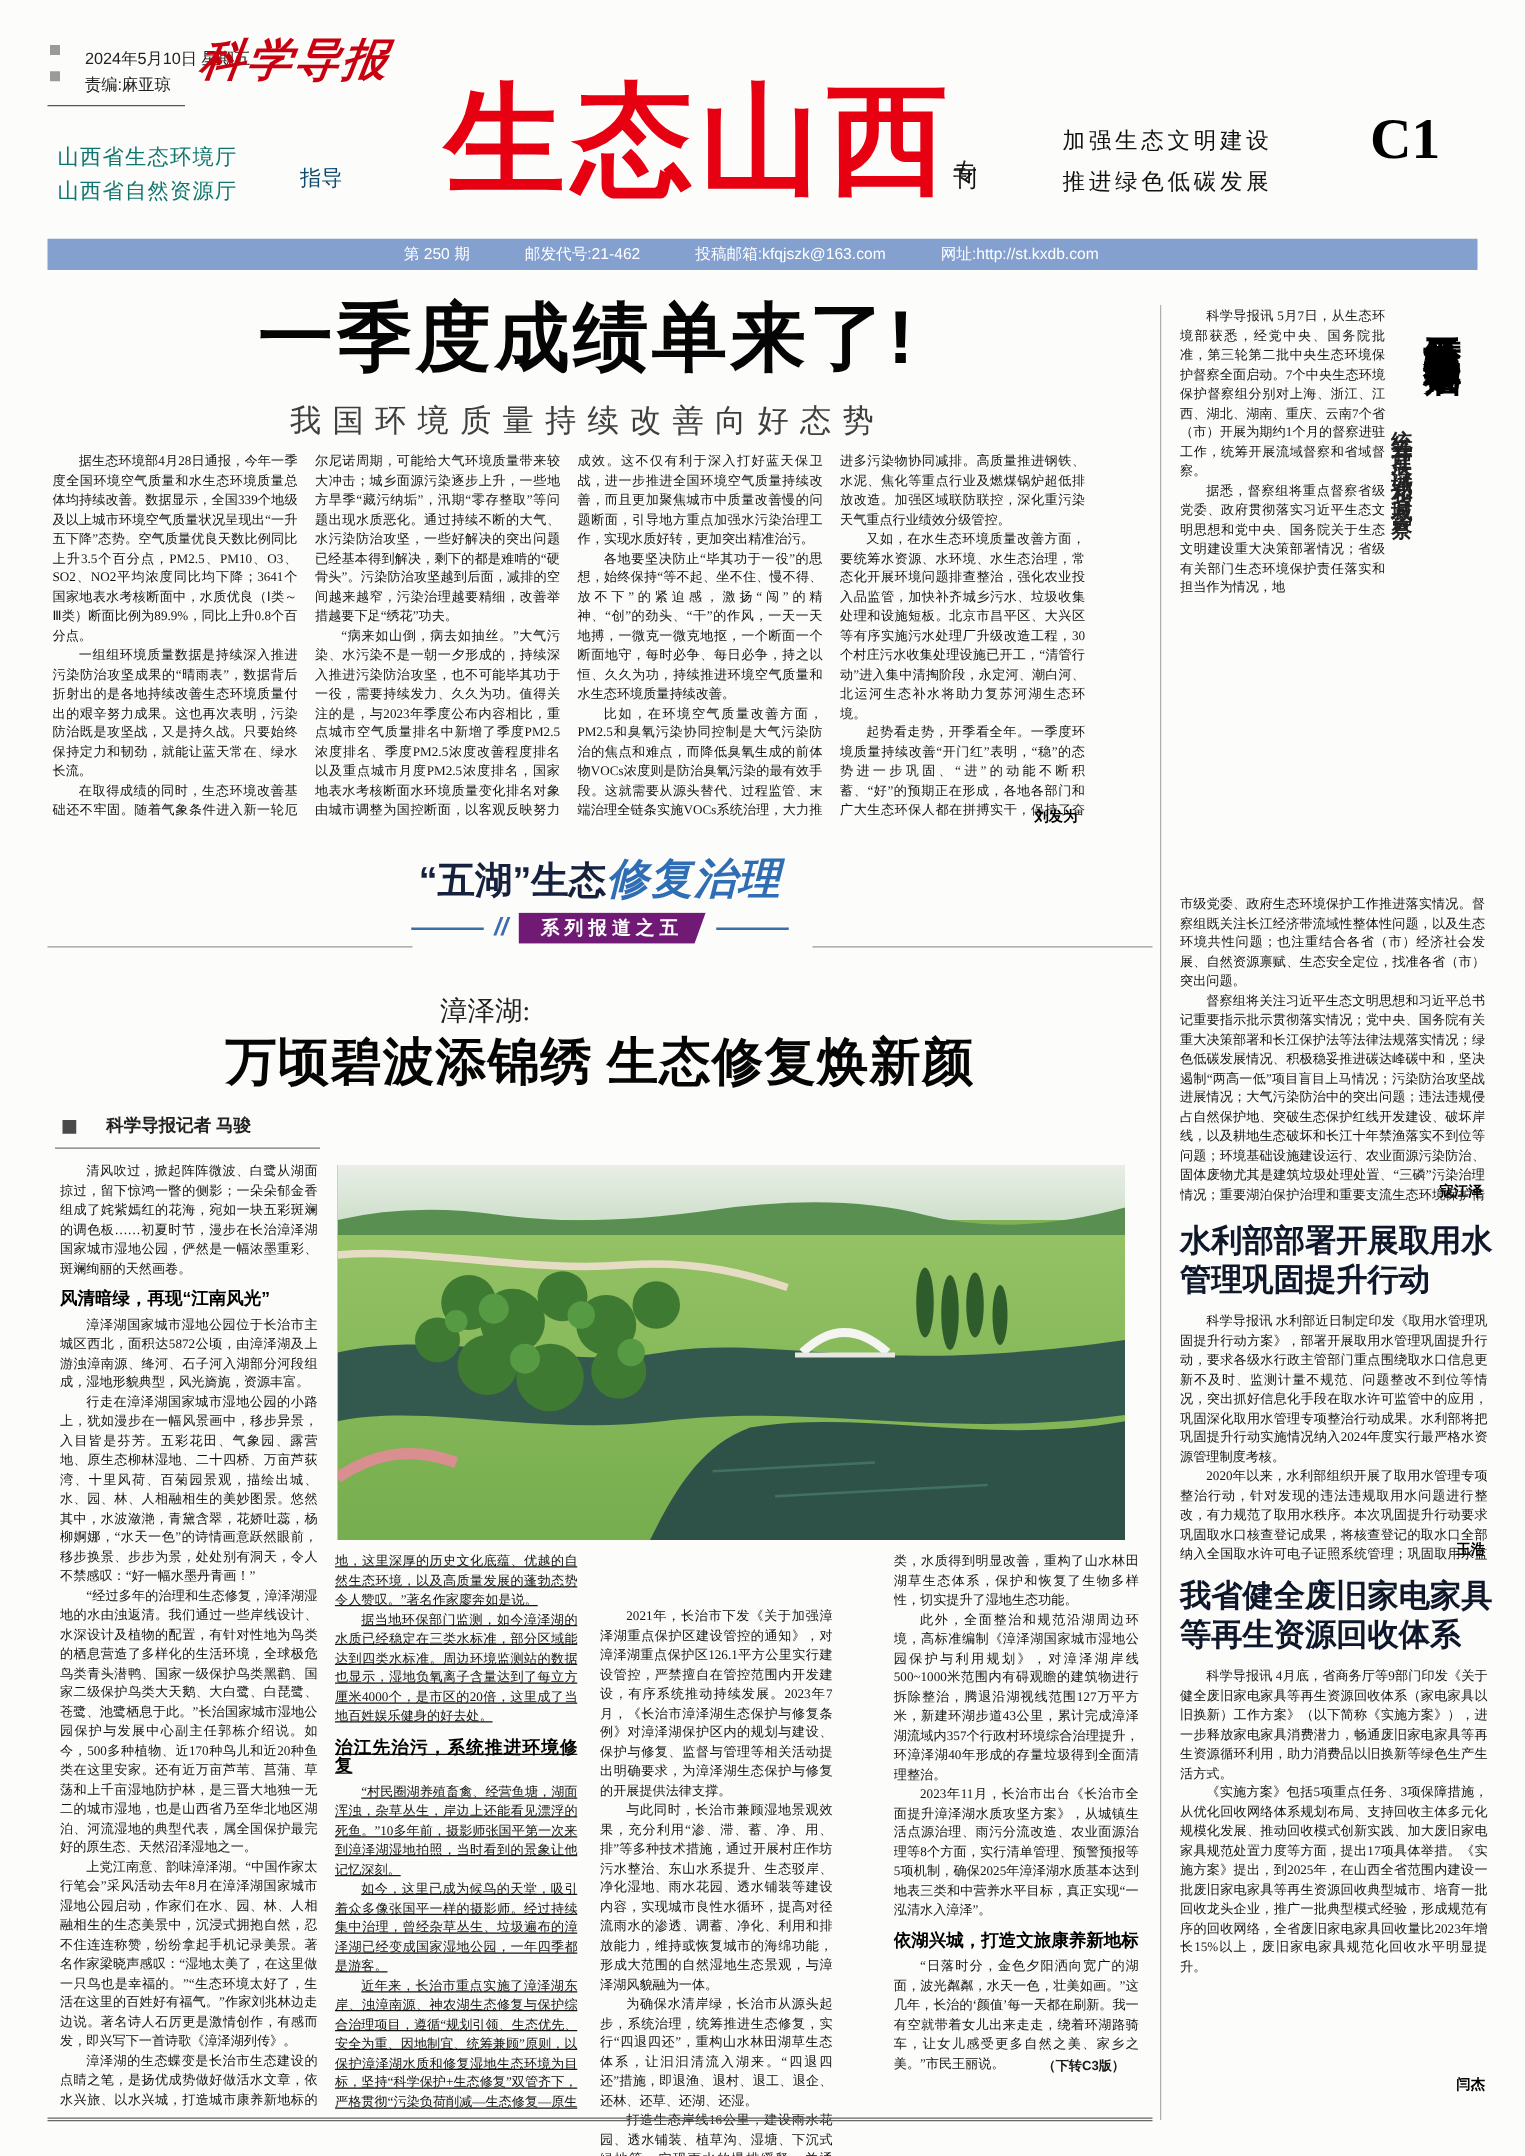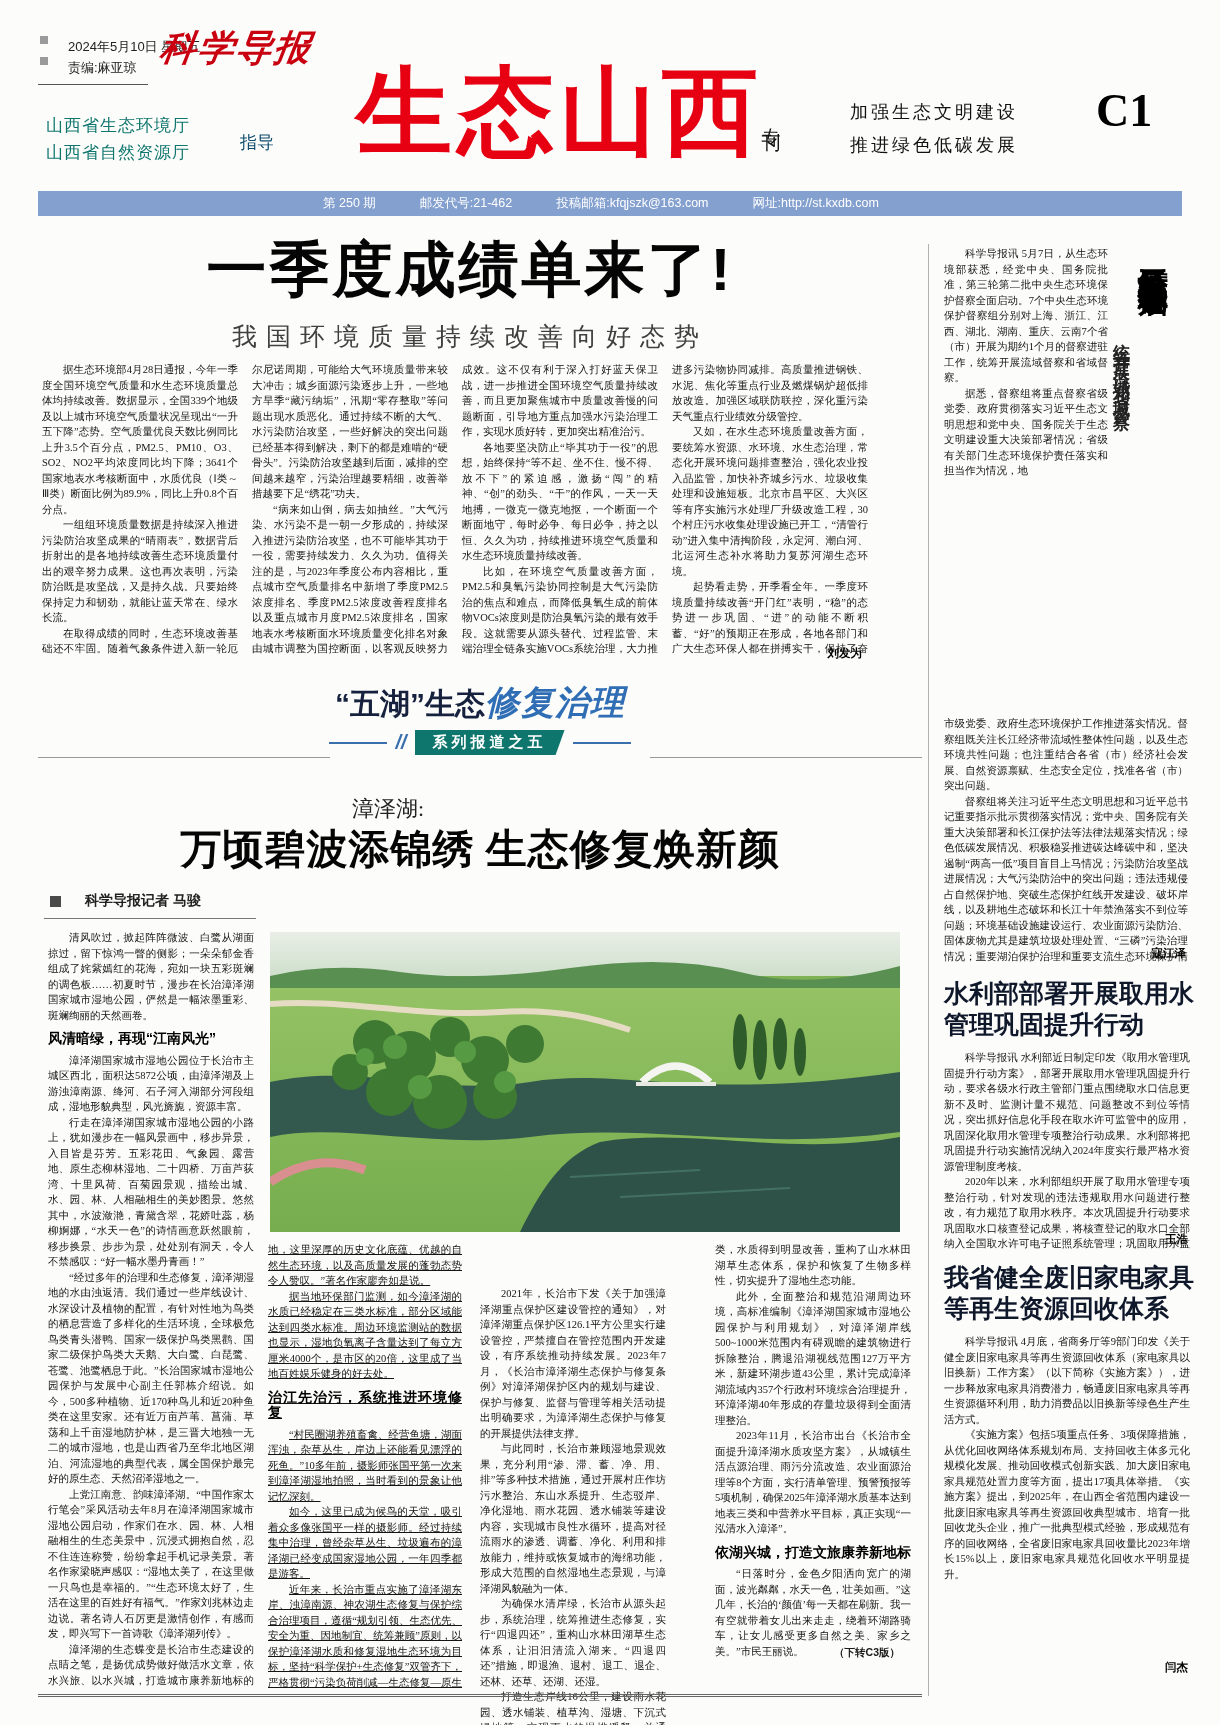--- a/index.html
+++ b/index.html
@@ -47,21 +47,21 @@
   .insp-vtitle{left:1132px;top:246px;height:474px;writing-mode:vertical-rl;font-size:30px;font-weight:800;
                letter-spacing:1px;color:#000;font-family:"Liberation Sans",sans-serif;}
   .insp-byline{left:1100px;top:946px;width:86px;}
   
   .series-logo{left:240px;top:680px;width:480px;text-align:center;font-family:"Liberation Sans",sans-serif;}
   .series-dark{font-size:30px;font-weight:900;color:#16213e;}
   .series-blue{font-size:34px;font-weight:900;color:#2f6db5;font-style:italic;letter-spacing:1px;}
   .series-row2{margin-top:4px;display:flex;align-items:center;justify-content:center;gap:8px;}
   .series-line{width:58px;height:2px;background:#3a6fad;}
   .series-slash{color:#3a6fad;font-weight:900;font-size:20px;font-style:italic;}
-  .series-banner{background:#0f766e;color:#fff;font-size:15px;font-weight:bold;letter-spacing:4px;
+  .series-banner{background:#701a75;color:#fff;font-size:15px;font-weight:bold;letter-spacing:4px;
                  padding:3px 18px;clip-path:polygon(0 0,100% 0,94% 100%,0 100%);}
   .top-rule{top:757px;height:1px;background:#999;}
   .top-rule.l{left:38px;width:292px;}
   .top-rule.r{left:650px;width:272px;}
   
   .lake-kicker{left:352px;top:794px;font-size:22px;color:#222;}
   .lake-headline{left:38px;top:822px;width:884px;text-align:center;font-size:41px;font-weight:900;
                  font-family:"Liberation Serif",serif;letter-spacing:1px;color:#050505;}
   .lake-byline-row{left:50px;top:892px;display:flex;align-items:center;gap:24px;
                    font-family:"Liberation Sans",sans-serif;font-size:14px;font-weight:bold;color:#222;}

